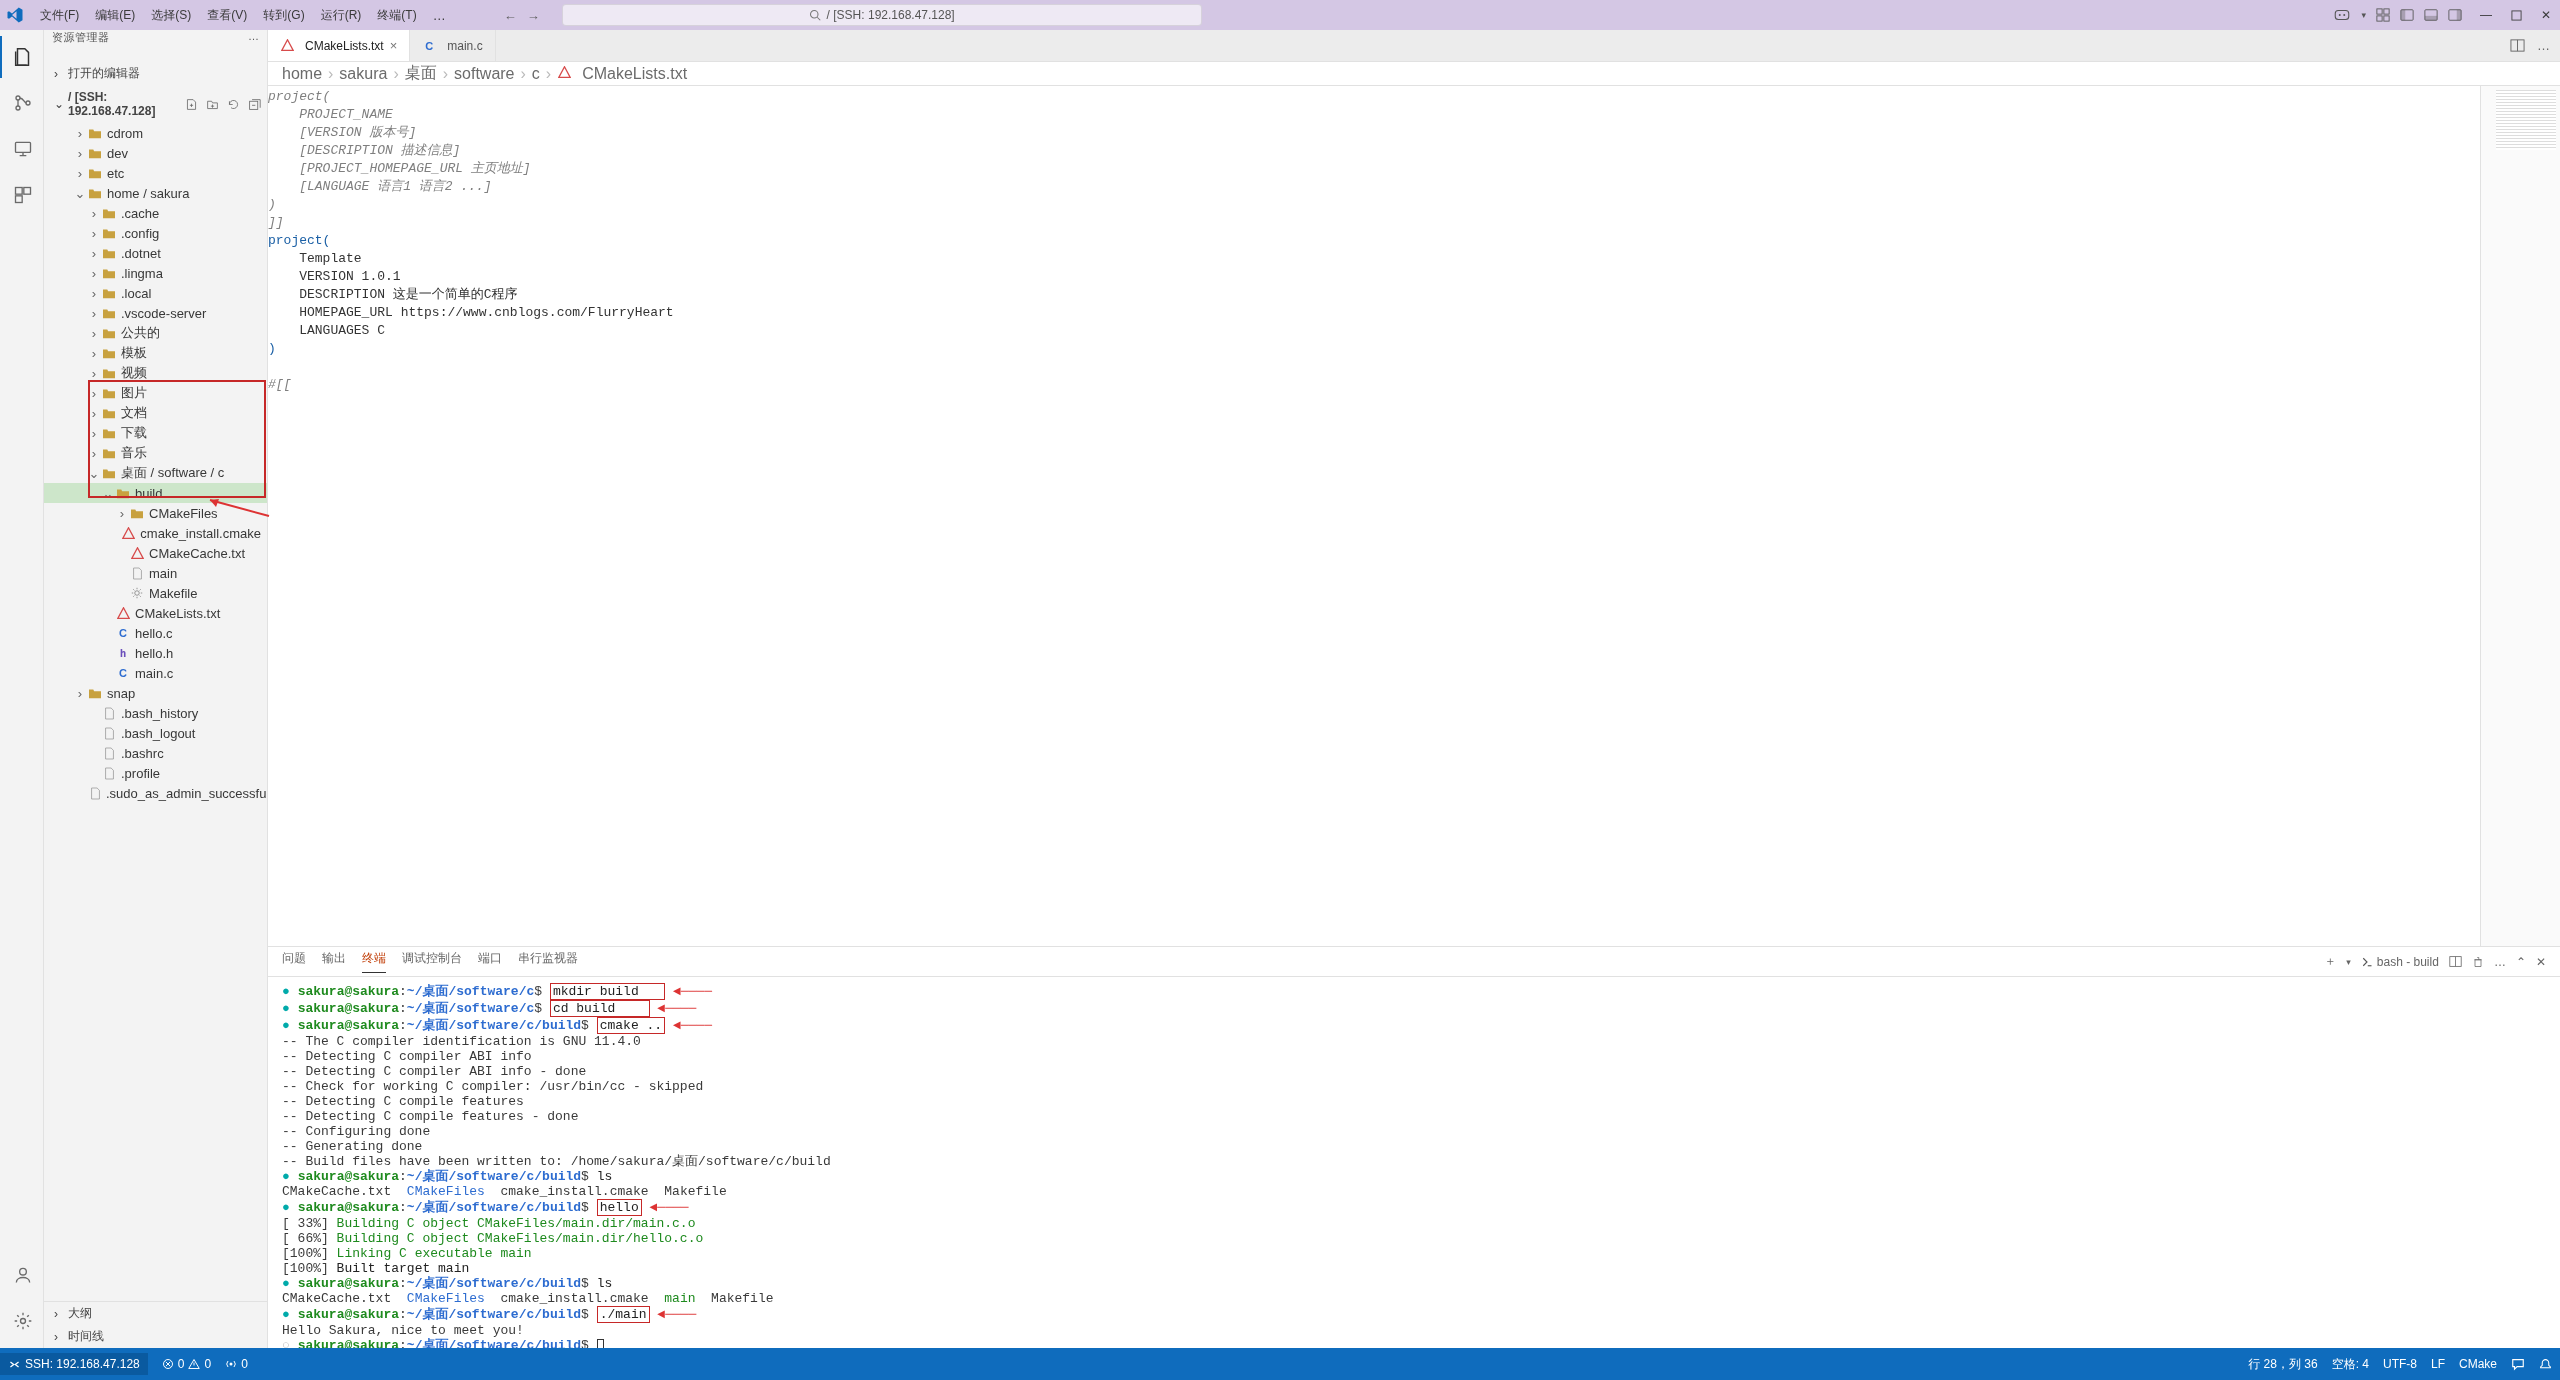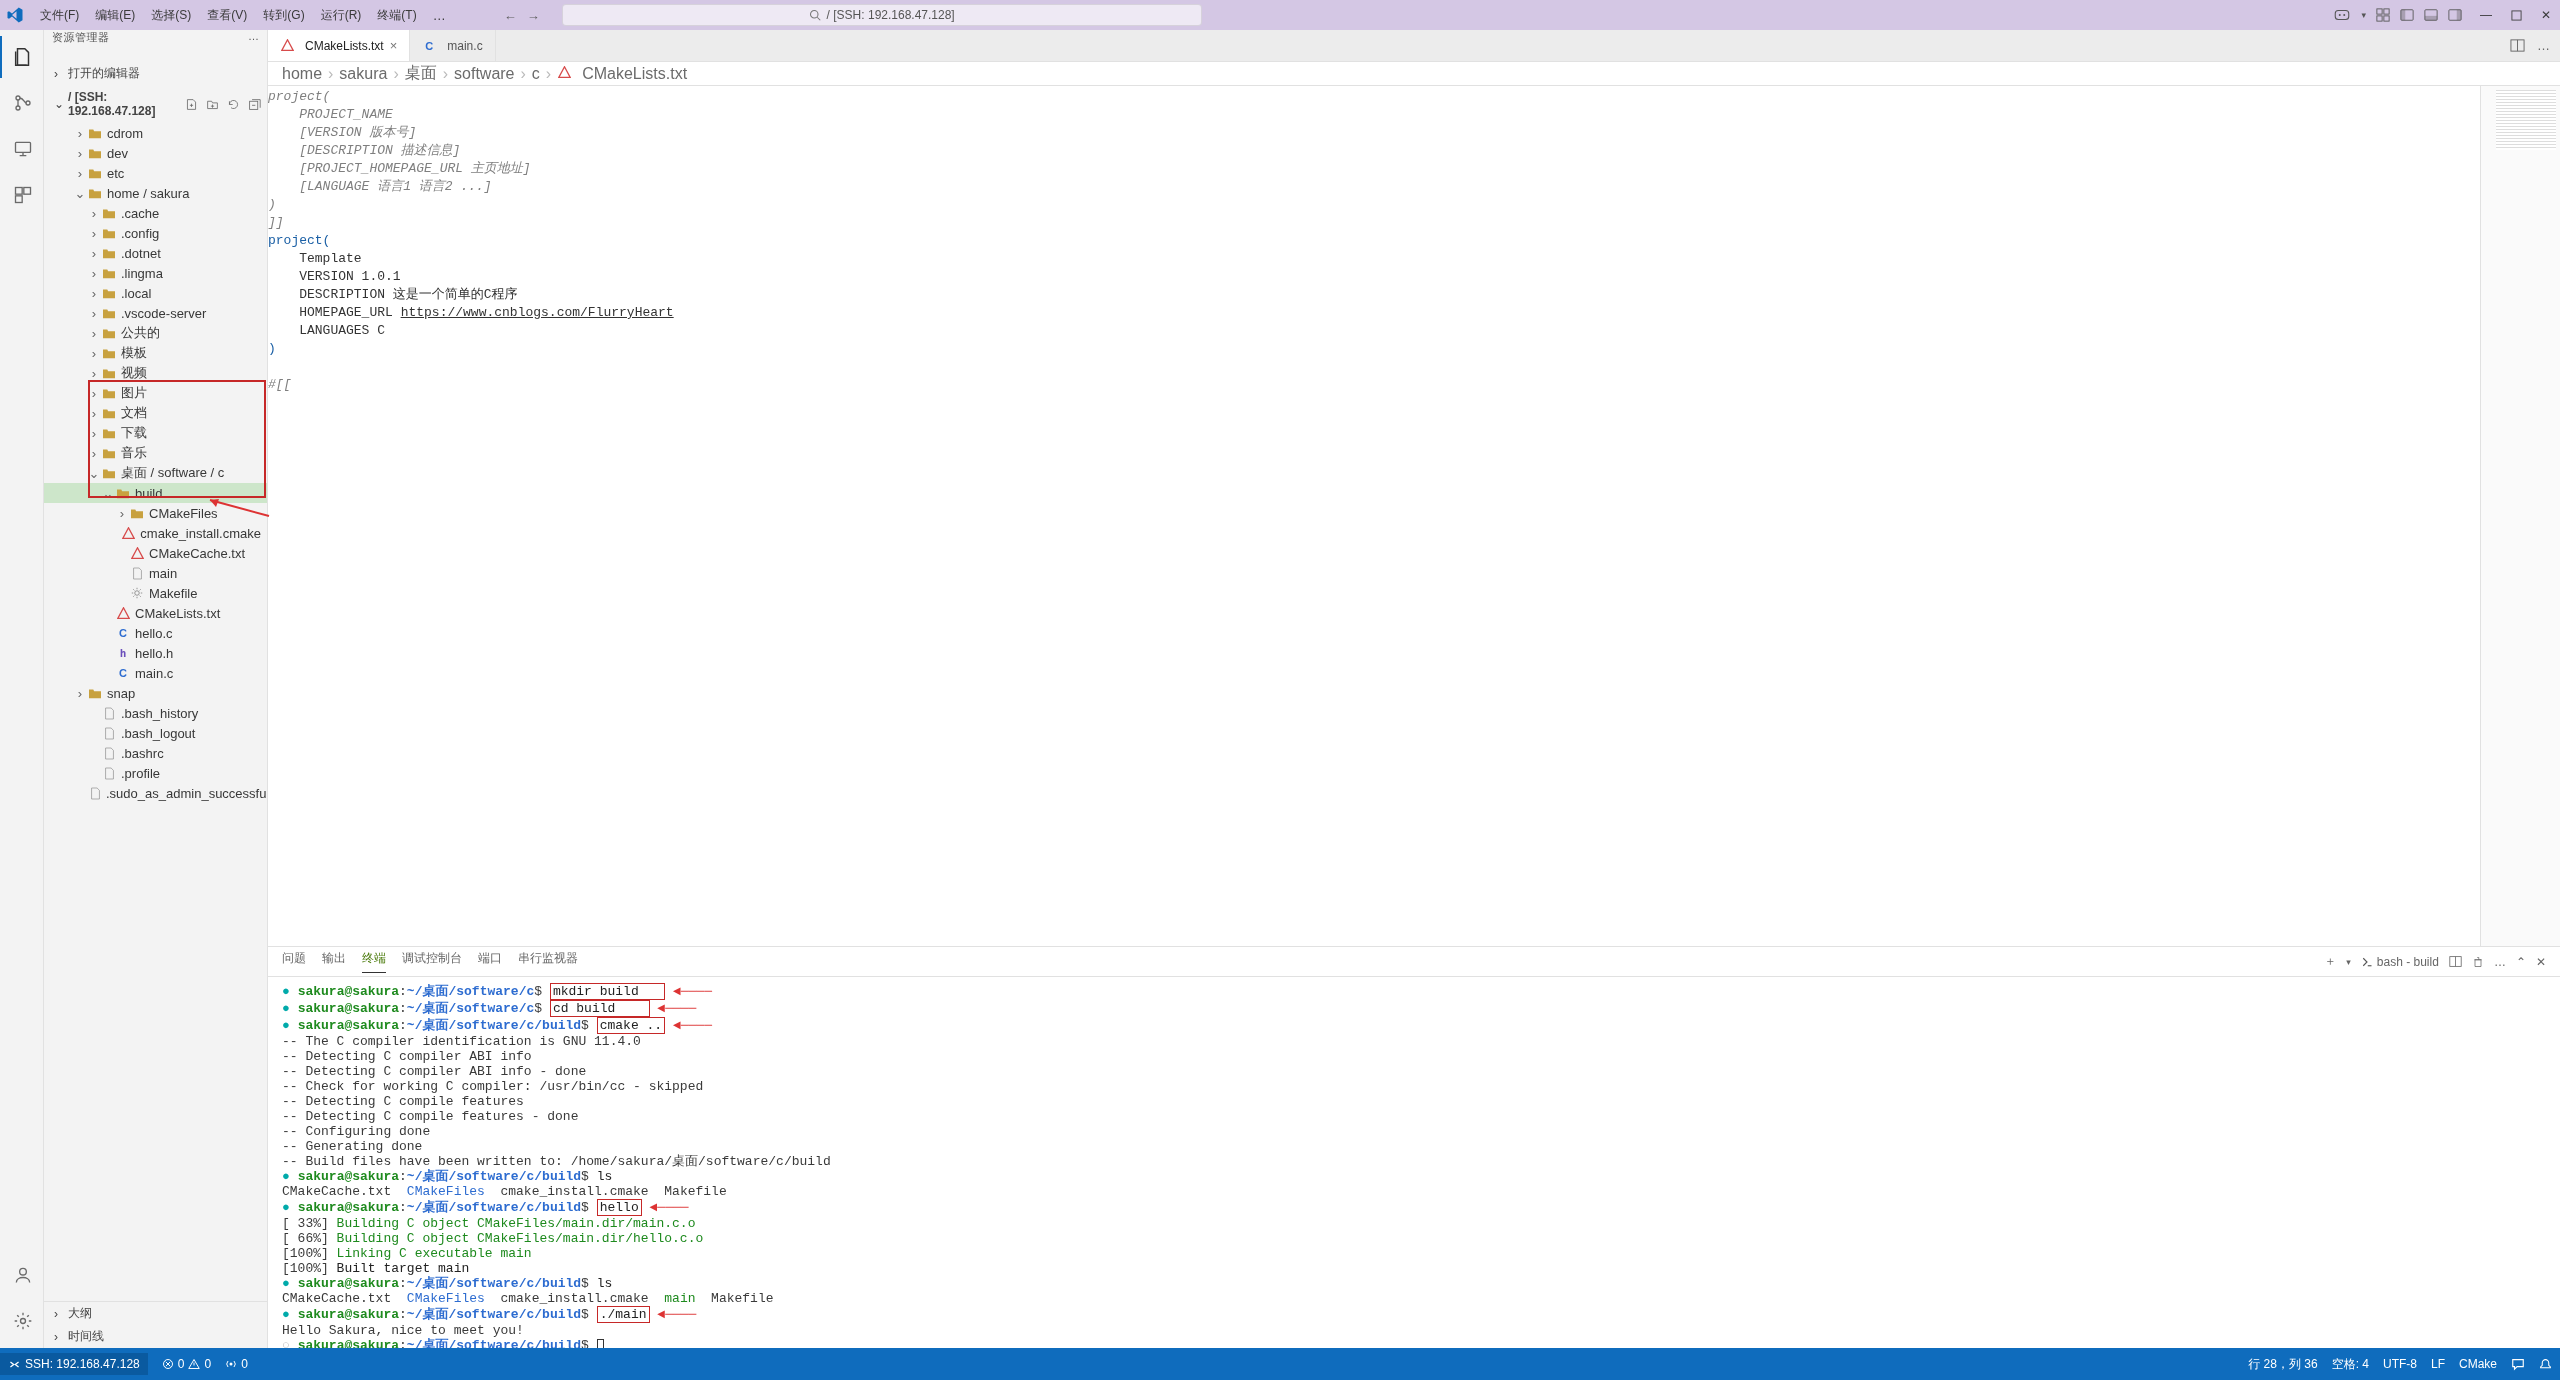--- a/index.html
+++ b/index.html
@@ -84,28 +84,28 @@
   .tabbar-actions{margin-left:auto;display:flex;align-items:center;gap:12px;padding-right:10px;color:#666;}
   .breadcrumb{height:24px;display:flex;align-items:center;gap:6px;padding:0 14px;font-size:16px;color:#6b6b6b;border-bottom:1px solid var(--border);}
   .breadcrumb .sep{color:#bbb;}
 
   .editor-panels{flex:1;display:flex;flex-direction:column;min-height:0;}
   .editor{flex:1;display:flex;min-height:0;position:relative;font-family:Consolas,"Courier New",monospace;font-size:13px;line-height:18px;}
   .gutter{width:44px;text-align:right;color:var(--gutter);padding:2px 10px 2px 0;user-select:none;}
   .code{flex:1;white-space:pre;padding:2px 0;color:#333;overflow:auto;}
   .code .c-muted{color:var(--code-muted);font-style:italic;}
   .code .c-kw{color:var(--code-kw);}
-  .code .c-link{color:#333;text-decoration:underline;}
+  .code .c-link{color:#333;}
   .minimap{width:80px;border-left:1px solid var(--border);background:linear-gradient(#fafafa,#fafafa);position:relative;}
   .minimap .mm-block{position:absolute;right:4px;top:4px;width:60px;height:60px;background:repeating-linear-gradient(#ddd,#ddd 1px,#fff 1px,#fff 3px);}
 
   .panel{height:402px;border-top:1px solid var(--border);display:flex;flex-direction:column;background:#fff;}
   .panel-tabs{height:30px;display:flex;align-items:center;gap:16px;padding:0 14px;border-bottom:1px solid var(--border);font-size:12px;color:#666;}
   .panel-tab{padding-bottom:5px;}
-  .panel-tab.active{color:#4d7c0f;border-bottom:1px solid #333;}
+  .panel-tab.active{color:#c2410c;border-bottom:1px solid #333;}
   .panel-tabs-right{margin-left:auto;display:flex;align-items:center;gap:10px;color:#666;}
   .term-selector{font-size:12px;display:flex;align-items:center;gap:4px;}
   .terminal{flex:1;overflow:auto;padding:6px 14px 10px;font-family:Consolas,"Courier New",monospace;font-size:13px;line-height:15px;white-space:pre;color:#222;position:relative;}
   .terminal .bullet{color:var(--teal);}
   .terminal .user{color:var(--green);font-weight:600;}
   .terminal .path{color:var(--blue2);font-weight:600;}
   .terminal .dim{color:#3a3a3a;}
   .terminal .link{color:var(--blue2);}
   .terminal .ok{color:var(--green);}
   .terminal .bx{border:1px solid var(--red);padding:0 2px;display:inline-block;}

